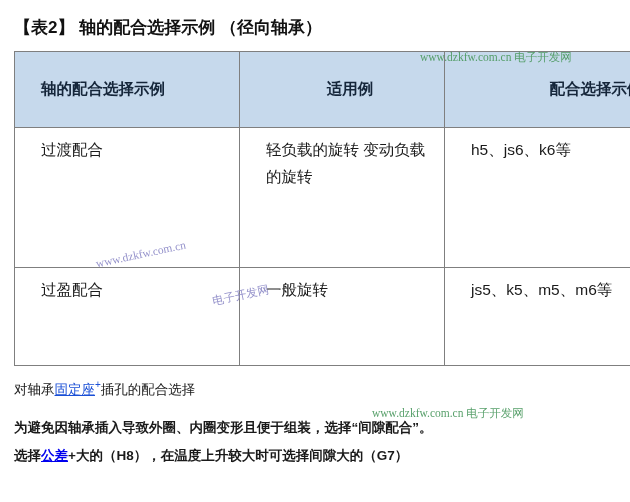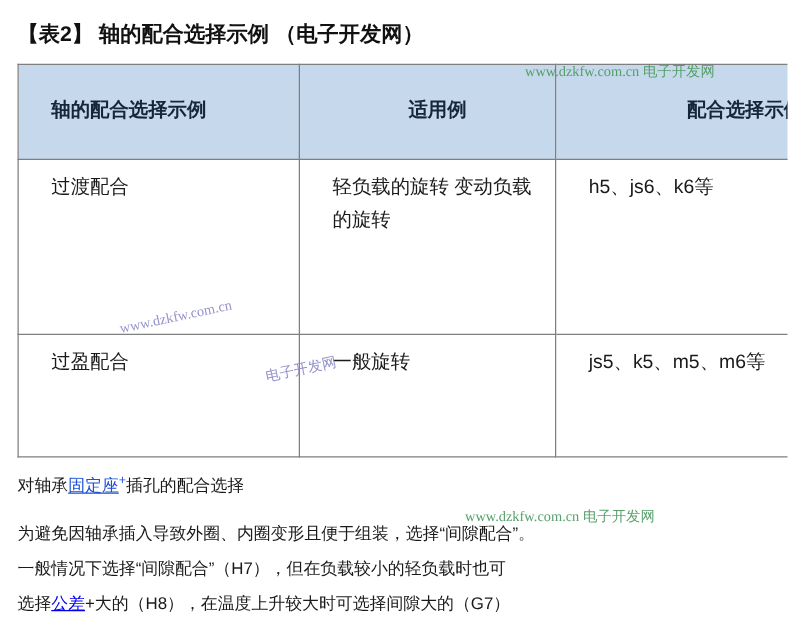--- a/index.html
+++ b/index.html
@@ -75,20 +75,21 @@
   .below .sup {
     color: #1a4fd6;
     font-size: 10px;
     vertical-align: super;
   }
   .para {
     margin: 14px 0 0 2px;
     font-size: 13.5px;
     line-height: 1.85;
     color: #1a1a1a;
+    font-weight: bold;
   }
   .para p { margin: 0 0 3px 0; }
   
   .wm {
     position: absolute;
     color: #9a8fc4;
     font-family: "Liberation Serif", serif;
     font-size: 11.5px;
     white-space: nowrap;
     pointer-events: none;
@@ -99,21 +100,21 @@
   .wm-1 { top: 50px; left: 420px; }
   .wm-2 { top: 248px; left: 95px; transform: rotate(-12deg); }
   .wm-3 { top: 288px; left: 212px; transform: rotate(-12deg); }
   .wm-4 { top: 406px; left: 372px; }
 </style>
 </head>
 <body>
 
 <div class="page">
 
-  <div class="doc-title">【表2】 轴的配合选择示例 （电子开发网）</div>
+  <div class="doc-title">【表2】 轴的配合选择示例 （径向轴承）</div>
 
   <table class="spec">
     <thead>
       <tr>
         <th class="col1 c1">轴的配合选择示例</th>
         <th class="c2">适用例</th>
         <th class="c3">配合选择示例</th>
       </tr>
     </thead>
     <tbody>
@@ -129,21 +130,20 @@
       </tr>
     </tbody>
   </table>
 
   <div class="below">
     <span>对轴承</span><a class="lnk" href="#">固定座</a><span class="sup">+</span><span>插孔的配合选择</span>
   </div>
 
   <div class="para">
     <p>为避免因轴承插入导致外圈、内圈变形且便于组装，选择“间隙配合”。</p>
-    <p>一般情况下选择“间隙配合”（H7），但在负载较小的轻负载时也可</p>
     <p><span>选择</span><a class="lnk" href="#">公差</a><span class="sup">+</span><span>大的（H8），在温度上升较大时可选择间隙大的（G7）</span></p>
   </div>
 
   <div class="wm wm-1 green">www.dzkfw.com.cn 电子开发网</div>
   <div class="wm wm-2 blue">www.dzkfw.com.cn</div>
   <div class="wm wm-3 blue">电子开发网</div>
   <div class="wm wm-4 green">www.dzkfw.com.cn 电子开发网</div>
 
 </div>
 

